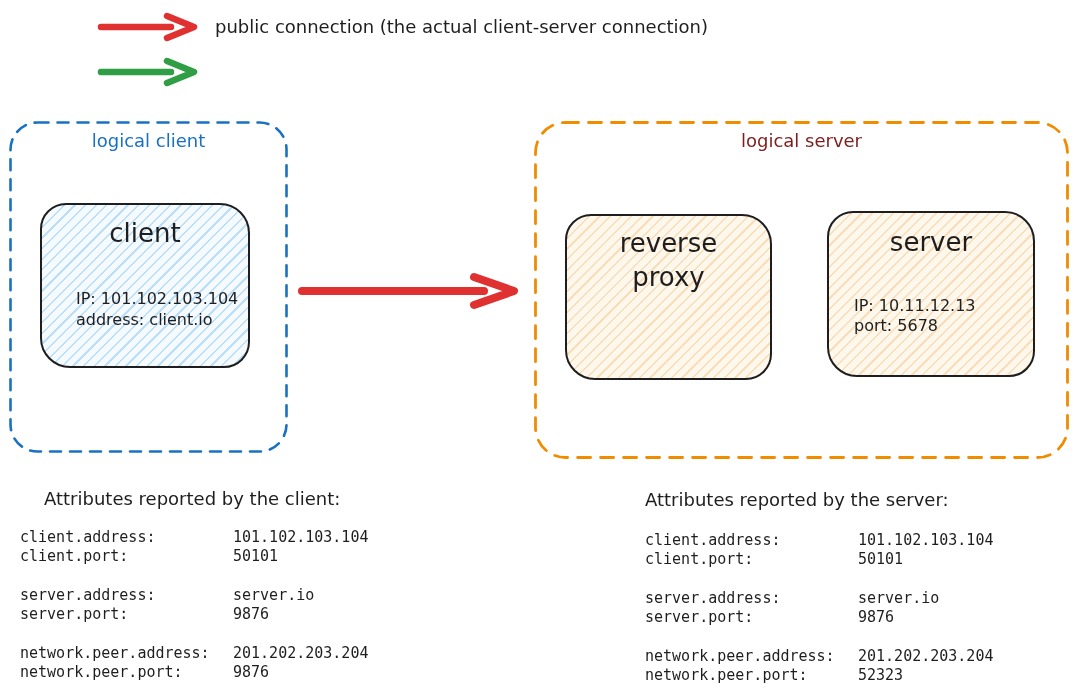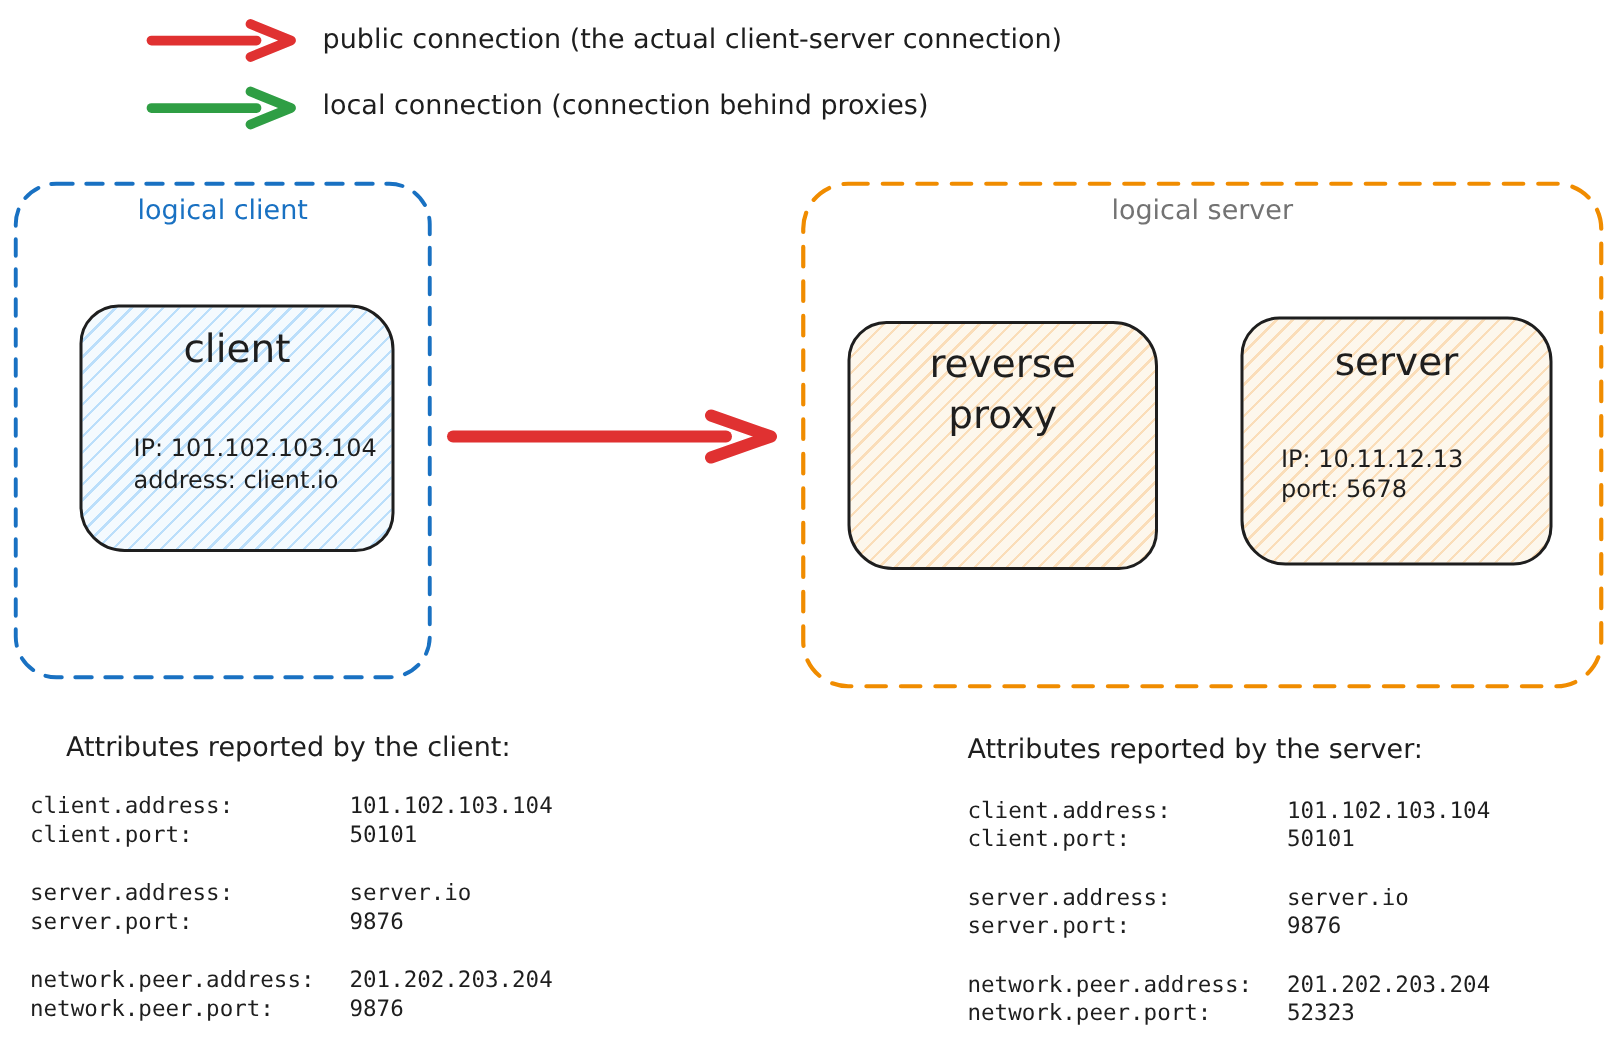--- a/index.html
+++ b/index.html
@@ -8,31 +8,30 @@
     font-family:"DejaVu Sans", sans-serif; color:#1e1e1e; overflow:hidden;padding-left:40px;
   }
   .abs { position:absolute; }
 
   
   .legend-label { font-size:18px; line-height:24px; white-space:nowrap; }
 
   
   .group-label { font-size:18px; text-align:center; white-space:nowrap; }
   .label-blue   { color:#1971c2; }
-  .label-orange { color:#737373; }
+  .label-orange { color:#7f1d1d; }
 
   
   .node { position:absolute; border:2px solid #1e1e1e; box-sizing:border-box; }
   .node-blue {
     background-color:#f4fafe;
     background-image:repeating-linear-gradient(135deg,
       rgba(140,200,248,0.55) 0px, rgba(140,200,248,0.55) 1.6px,
       transparent 1.6px, transparent 7.5px);
     border-radius:26px 30px 26px 30px;
-    margin-left:13px;
   }
   .node-orange {
     background-color:#fdf7ec;
     background-image:repeating-linear-gradient(135deg,
       rgba(248,196,134,0.5) 0px, rgba(248,196,134,0.5) 1.6px,
       transparent 1.6px, transparent 7.5px);
     border-radius:26px 30px 26px 30px;
   }
   .node-title { position:absolute; left:0; width:100%; text-align:center; font-size:26px; line-height:34px; }
   .node-body  { position:absolute; font-size:16px; white-space:nowrap; }
@@ -55,21 +54,20 @@
   <svg class="abs" style="left:97px; top:12px;" width="104" height="30" viewBox="0 0 104 30">
     <line x1="4" y1="15" x2="74" y2="15" stroke-width="6.5" stroke-linecap="round" stroke="#e03131"></line>
     <path d="M70 4 L97 15 L70 26" fill="none" stroke-width="6.5" stroke-linecap="round" stroke-linejoin="round" stroke="#e03131"></path>
   </svg>
   <div class="abs legend-label" style="left:215px; top:15px;">public connection (the actual client-server connection)</div>
 
   <svg class="abs" style="left:97px; top:57px;" width="104" height="30" viewBox="0 0 104 30">
     <line x1="4" y1="15" x2="74" y2="15" stroke-width="6.5" stroke-linecap="round" stroke="#2f9e44"></line>
     <path d="M70 4 L97 15 L70 26" fill="none" stroke-width="6.5" stroke-linecap="round" stroke-linejoin="round" stroke="#2f9e44"></path>
   </svg>
-  <div class="abs legend-label" style="left:215px; top:59px;">local connection (connection behind proxies)</div>
 
   <svg class="abs" style="left:8px; top:120px;" width="281" height="334" viewBox="0 0 281 334">
     <rect x="2.5" y="2.5" width="276" height="329" rx="27" fill="none" stroke-width="2.6" stroke-dasharray="11 9" stroke-linecap="round" stroke="#1971c2"></rect>
   </svg>
   <div class="abs group-label label-blue" style="left:8px; top:130px; width:281px;">logical client</div>
 
   <div class="node node-blue" style="left:40px; top:203px; width:210px; height:165px;">
     <div class="node-title" style="top:11px;">client</div>
     <div class="node-body client-body" style="left:34px; top:84px;">
       <div>IP: 101.102.103.104</div>

